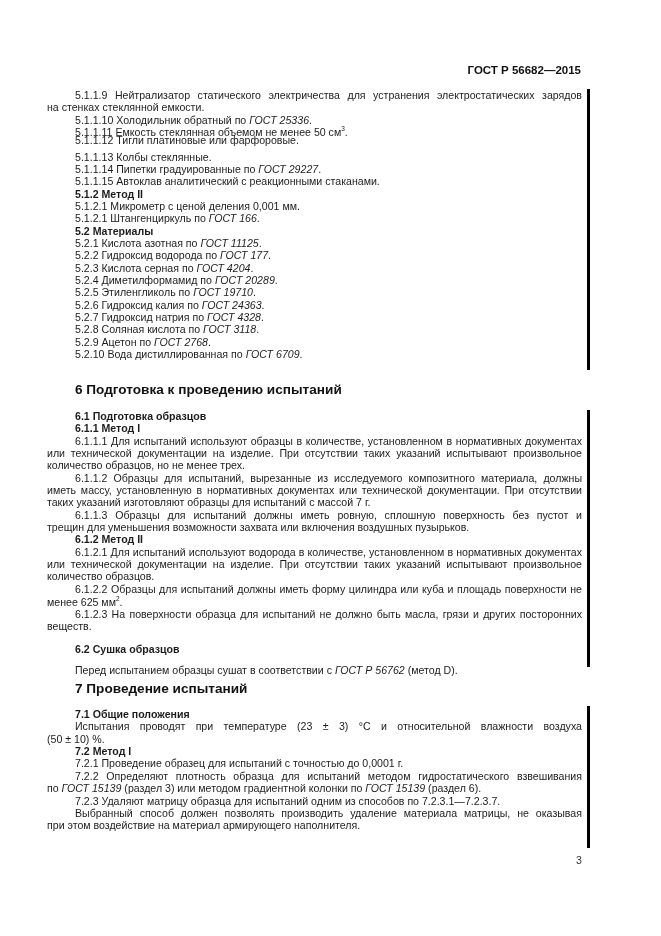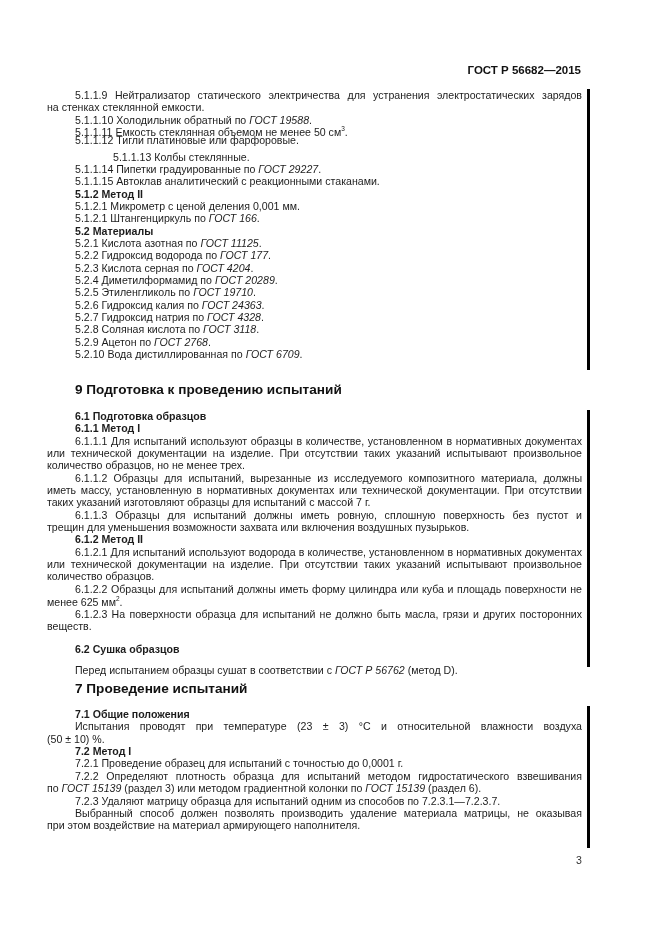--- a/index.html
+++ b/index.html
@@ -25,43 +25,43 @@
 <div class="page">
 
   <div class="hdr">ГОСТ Р 56682—2015</div>
 
   <div class="bar" style="top:89px;height:281px;"></div>
   <div class="bar" style="top:410px;height:257px;"></div>
   <div class="bar" style="top:706px;height:142px;"></div>
 
   <div class="ln ind just" style="top:89px;">5.1.1.9 Нейтрализатор статического электричества для устранения электростатических зарядов</div>
   <div class="ln flush" style="top:101px;">на стенках стеклянной емкости.</div>
-  <div class="ln ind" style="top:114px;"><span>5.1.1.10 Холодильник обратный по </span><i>ГОСТ 19588</i>.</div>
+  <div class="ln ind" style="top:114px;"><span>5.1.1.10 Холодильник обратный по </span><i>ГОСТ 25336</i>.</div>
   <div class="ln ind" style="top:126px;"><span>5.1.1.11 Емкость стеклянная объемом не менее 50  см</span><sup>3</sup>.</div>
   <div class="ln ind" style="top:134px;">5.1.1.12 Тигли платиновые или фарфоровые.</div>
-  <div class="ln ind" style="top:151px;margin-left:38px;">5.1.1.13 Колбы стеклянные.</div>
+  <div class="ln ind" style="top:151px;">5.1.1.13 Колбы стеклянные.</div>
   <div class="ln ind" style="top:163px;"><span>5.1.1.14 Пипетки градуированные по </span><i>ГОСТ 29227</i>.</div>
   <div class="ln ind" style="top:175px;">5.1.1.15 Автоклав аналитический с реакционными стаканами.</div>
   <div class="ln ind b" style="top:188px;">5.1.2 Метод II</div>
   <div class="ln ind" style="top:200px;">5.1.2.1 Микрометр с ценой деления 0,001 мм.</div>
   <div class="ln ind" style="top:212px;"><span>5.1.2.1 Штангенциркуль по </span><i>ГОСТ 166</i>.</div>
   <div class="ln ind b" style="top:225px;">5.2 Материалы</div>
 
   <div class="ln ind" style="top:237px;"><span>5.2.1 Кислота азотная по </span><i>ГОСТ 11125</i>.</div>
   <div class="ln ind" style="top:249px;"><span>5.2.2 Гидроксид водорода по </span><i>ГОСТ 177</i>.</div>
   <div class="ln ind" style="top:262px;"><span>5.2.3 Кислота серная по </span><i>ГОСТ 4204</i>.</div>
   <div class="ln ind" style="top:274px;"><span>5.2.4 Диметилформамид по </span><i>ГОСТ 20289</i>.</div>
   <div class="ln ind" style="top:286px;"><span>5.2.5 Этиленгликоль по </span><i>ГОСТ 19710</i>.</div>
   <div class="ln ind" style="top:299px;"><span>5.2.6 Гидроксид калия по </span><i>ГОСТ 24363</i>.</div>
   <div class="ln ind" style="top:311px;"><span>5.2.7 Гидроксид натрия по </span><i>ГОСТ 4328</i>.</div>
   <div class="ln ind" style="top:323px;"><span>5.2.8 Соляная кислота по </span><i>ГОСТ 3118</i>.</div>
   <div class="ln ind" style="top:336px;"><span>5.2.9 Ацетон по </span><i>ГОСТ 2768</i>.</div>
   <div class="ln ind" style="top:348px;"><span>5.2.10 Вода дистиллированная по </span><i>ГОСТ 6709</i>.</div>
 
-  <div class="ln ind h1" style="top:382px;">9 Подготовка к проведению испытаний</div>
+  <div class="ln ind h1" style="top:382px;">6 Подготовка к проведению испытаний</div>
   <div class="ln ind b" style="top:410px;">6.1 Подготовка образцов</div>
   <div class="ln ind b" style="top:422px;">6.1.1 Метод I</div>
   <div class="ln ind just" style="top:435px;">6.1.1.1 Для испытаний используют образцы в количестве, установленном в нормативных документах</div>
   <div class="ln flush just" style="top:447px;">или технической документации на изделие. При отсутствии таких указаний испытывают произвольное</div>
   <div class="ln flush" style="top:459px;">количество образцов, но не менее трех.</div>
   <div class="ln ind just" style="top:472px;">6.1.1.2 Образцы для испытаний, вырезанные из исследуемого композитного материала, должны</div>
   <div class="ln flush just" style="top:484px;">иметь массу, установленную в нормативных документах или технической документации. При отсутствии</div>
   <div class="ln flush" style="top:496px;">таких указаний изготовляют образцы для испытаний с массой 7 г.</div>
   <div class="ln ind just" style="top:509px;">6.1.1.3 Образцы для испытаний должны иметь ровную, сплошную поверхность без пустот и</div>
   <div class="ln flush" style="top:521px;">трещин для уменьшения возможности захвата или включения воздушных пузырьков.</div>

